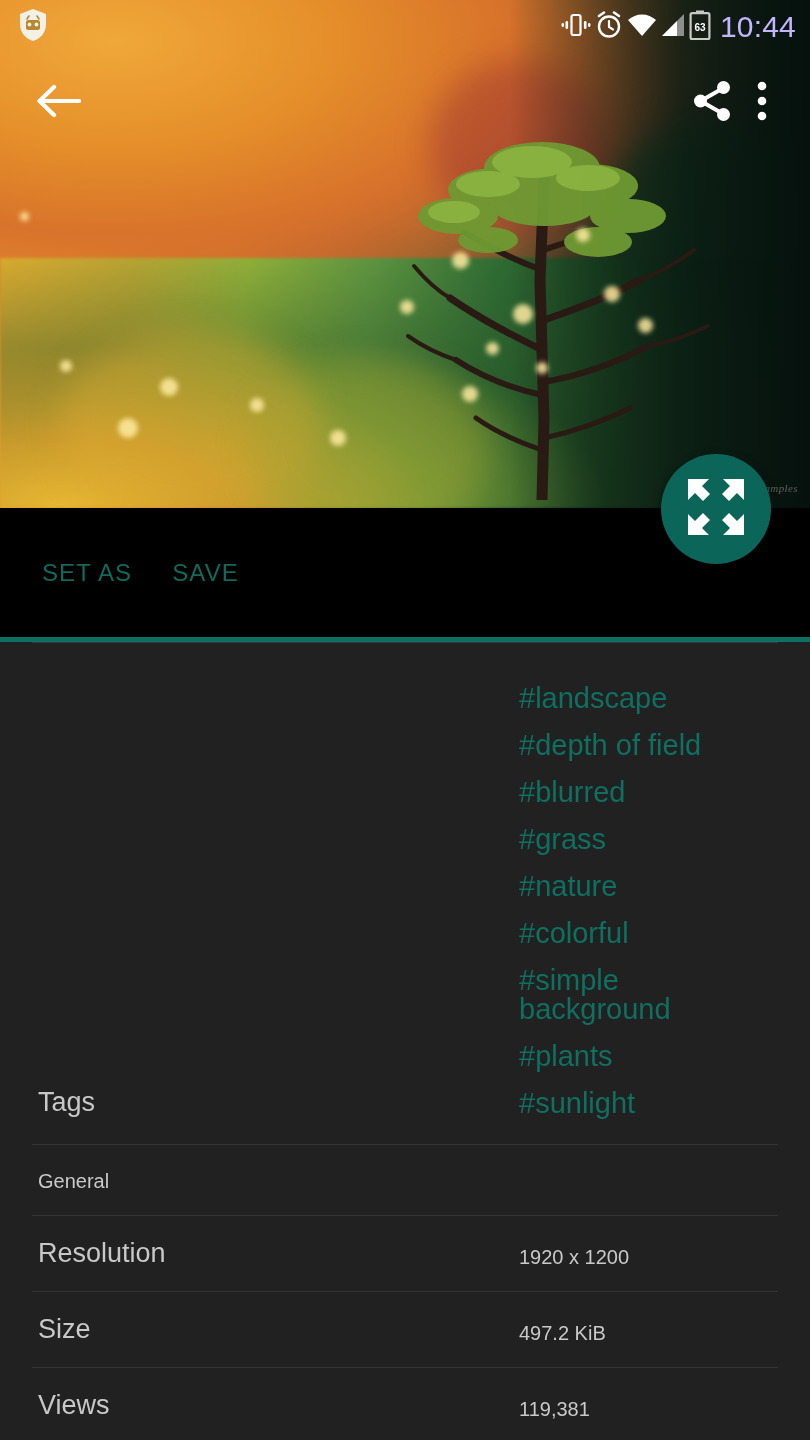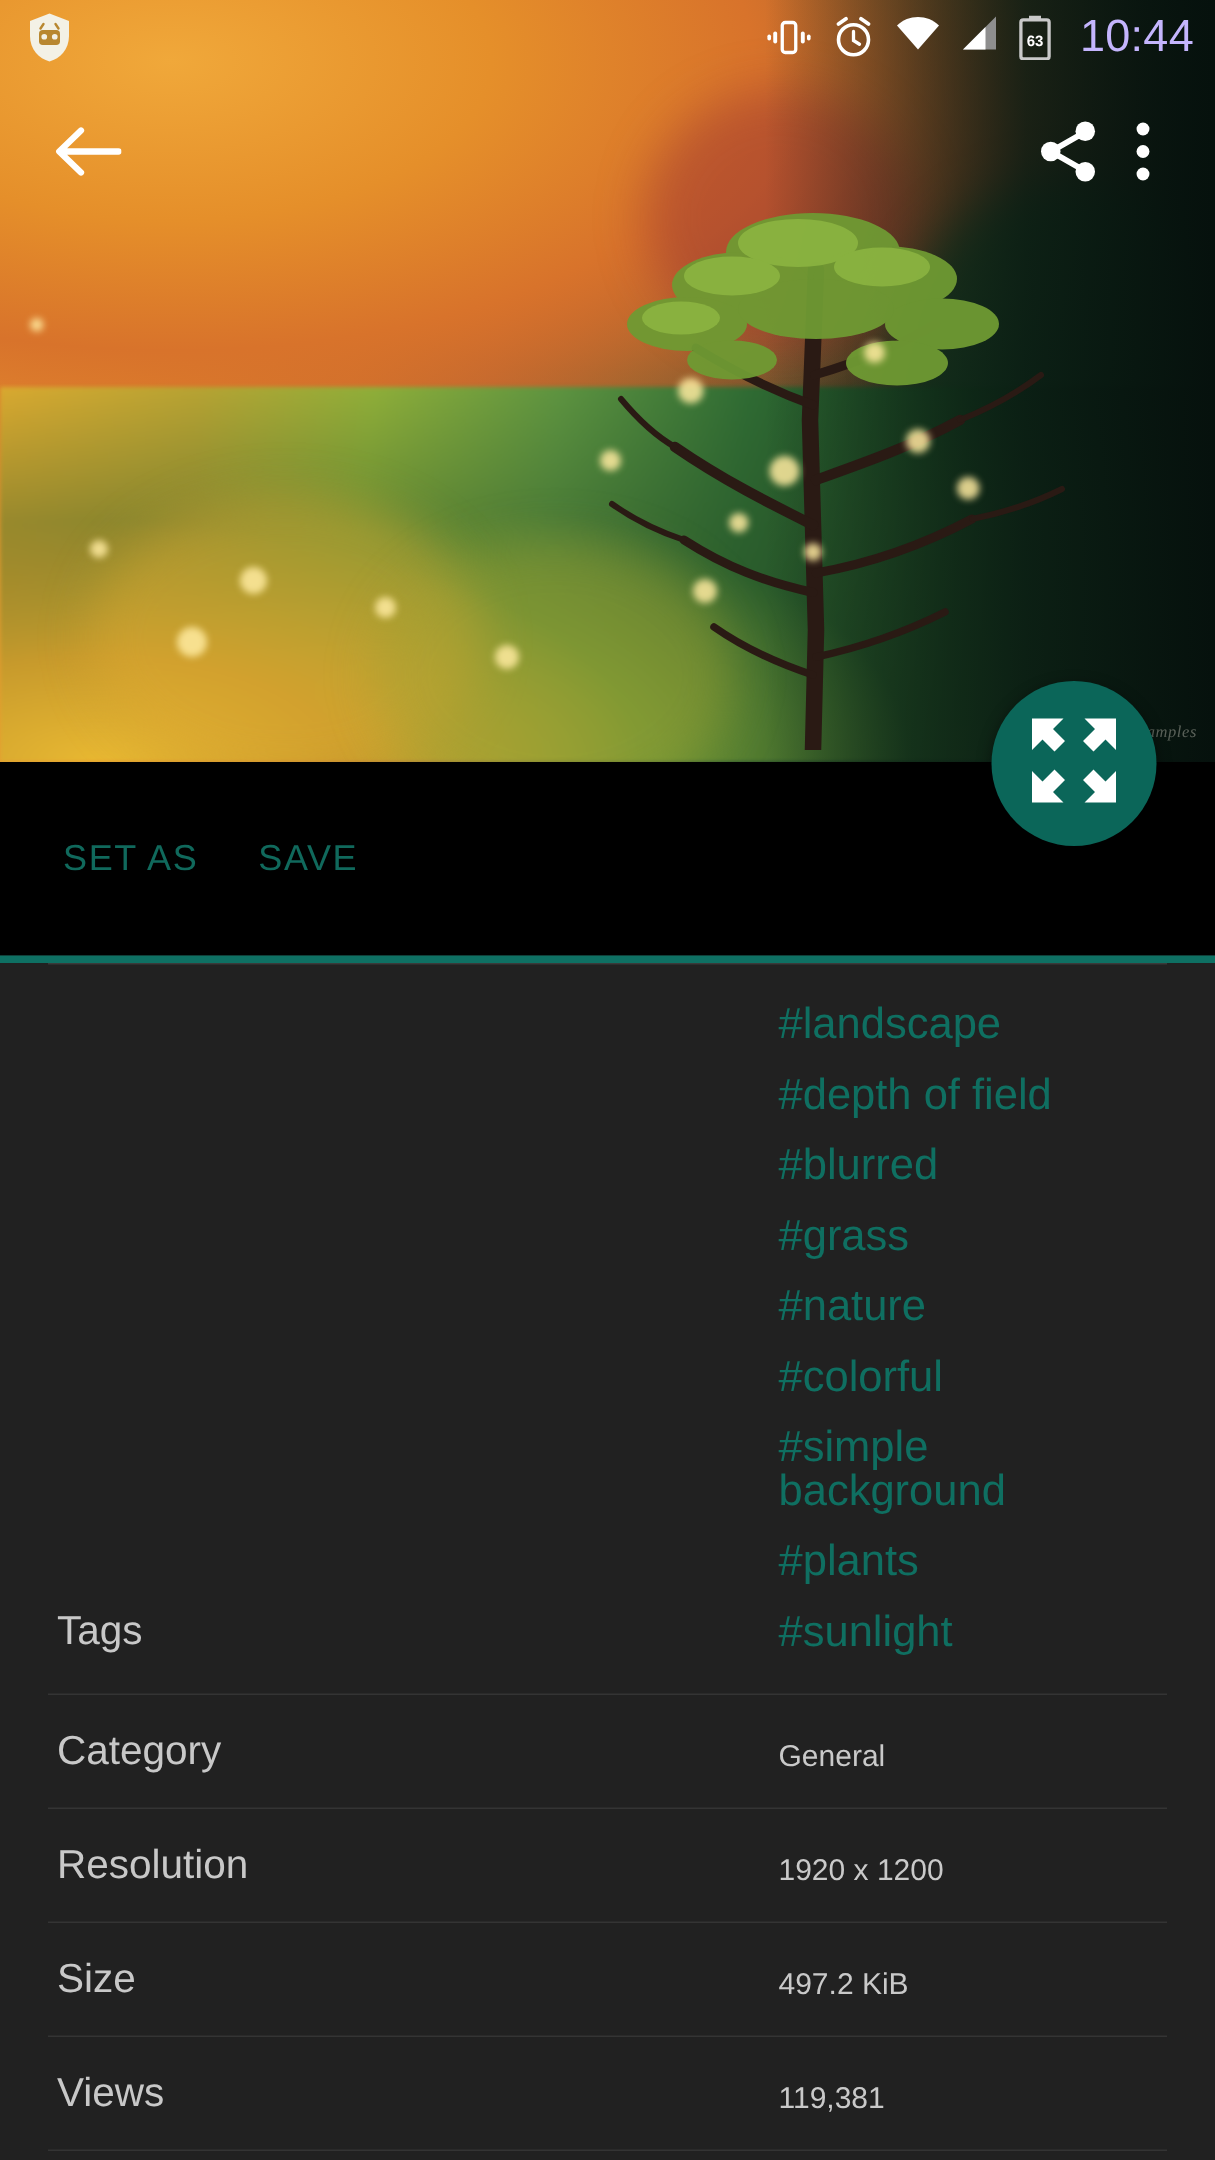--- a/index.html
+++ b/index.html
@@ -64,21 +64,21 @@
     font-family:"Liberation Serif", serif;
   }
 
   
   .statusbar {
     position:absolute; top:0; left:0; width:810px; height:54px;
     display:flex; align-items:center; z-index:40;
     padding:0 14px 0 18px;
   }
   .sb-left { display:flex; align-items:center; }
-  .sb-right { margin-left:auto; display:flex; align-items:flex-start; gap:13px; }
+  .sb-right { margin-left:auto; display:flex; align-items:center; gap:3px; }
   .sb-icon { display:block; }
   .sb-clock {
     color:#c4b5fd; font-size:30px; font-weight:500;
     letter-spacing:.2px; margin-left:6px; line-height:1;
   }
 
   
   .topbar {
     position:absolute; top:62px; left:0; width:810px; height:78px;
     display:flex; align-items:center; z-index:40;
@@ -139,21 +139,21 @@
     align-items:flex-end;
   }
   .row:first-child { border-top:1px solid #3a3a3a; }
   .row-label {
     width:481px; flex:none;
     color:#c8c8c8; font-size:27px; line-height:1.15;
   }
   .row-value {
     color:#c9c9c9; font-size:20px; line-height:1.15;
   }
-  .tag-list { display:flex; flex-direction:column; gap:18px; }
+  .tag-list { display:flex; flex-direction:column; gap:18px;margin-top:15px; }
   .tag {
     color:#0f6f61; font-size:29px; line-height:1;
     cursor:pointer; text-decoration:none;
   }
   .row.tags-row { padding-top:26px; padding-bottom:26px; }
 </style>
 </head>
 <body>
 
 <div id="app">
@@ -331,21 +331,20 @@
         <a class="tag">#grass</a>
         <a class="tag">#nature</a>
         <a class="tag">#colorful</a>
         <a class="tag">#simple background</a>
         <a class="tag">#plants</a>
         <a class="tag">#sunlight</a>
       </div>
     </div>
 
     <div class="row">
-      <div class="row-label">Category</div>
       <div class="row-value">General</div>
     </div>
 
     <div class="row">
       <div class="row-label">Resolution</div>
       <div class="row-value">1920 x 1200</div>
     </div>
 
     <div class="row">
       <div class="row-label">Size</div>

